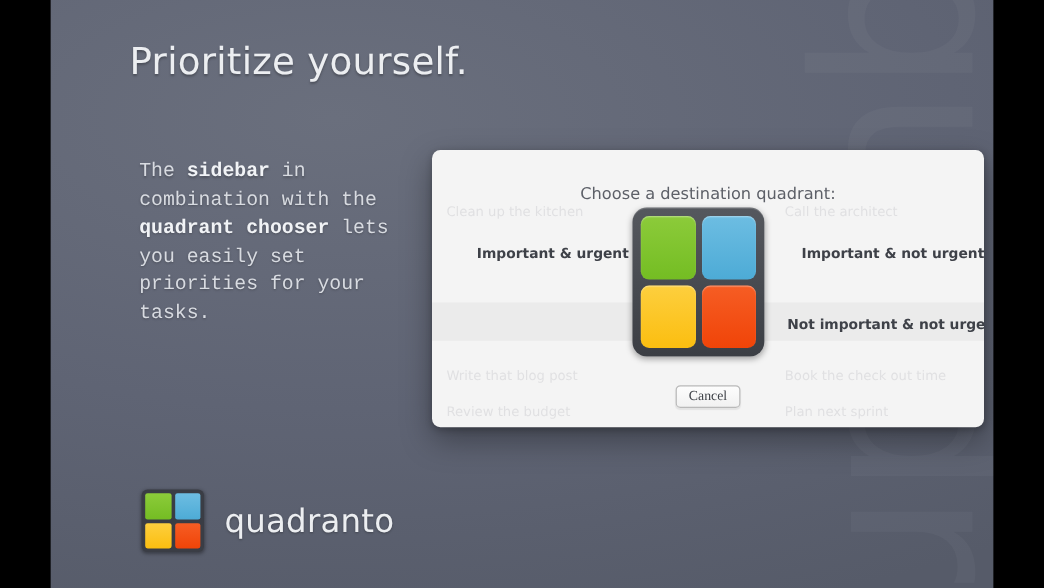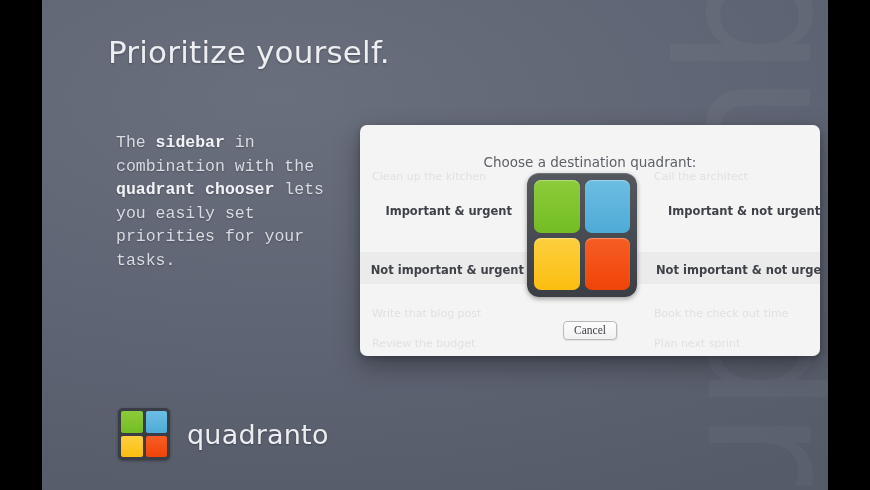--- a/index.html
+++ b/index.html
@@ -171,21 +171,21 @@
   }
 
   
   .q-label {
     position: absolute;
     font-size: 11.5px;
     font-weight: 700;
     color: #3e4148;
     white-space: nowrap;
   }
-  .q-label.l-tl { right: 308px; top: 79px; }
+  .q-label.l-tl { right: 296px; top: 79px; }
   .q-label.l-bl { right: 296px; top: 138px; }
   .q-label.l-tr { left: 296px; top: 79px; margin-left: 12px; }
   .q-label.l-br { left: 296px; top: 138px; }
 
   
   .chooser {
     position: absolute;
     left: 167px;
     top: 48px;
     width: 110px;
@@ -272,21 +272,20 @@
         <span class="g-mid"></span>
         <span class="g-right">Plan next sprint</span>
       </div>
 
       <div class="row-band"></div>
 
       <div class="dlg-title">Choose a destination quadrant:</div>
 
       <div class="q-label l-tl">Important &amp; urgent</div>
       <div class="q-label l-tr">Important &amp; not urgent</div>
-      <div class="q-label l-bl">Not important &amp; urgent</div>
       <div class="q-label l-br">Not important &amp; not urgent</div>
 
       <div class="chooser">
         <div class="tile green"></div>
         <div class="tile blue"></div>
         <div class="tile yellow"></div>
         <div class="tile red"></div>
       </div>
 
       <button class="cancel-btn">Cancel</button>

